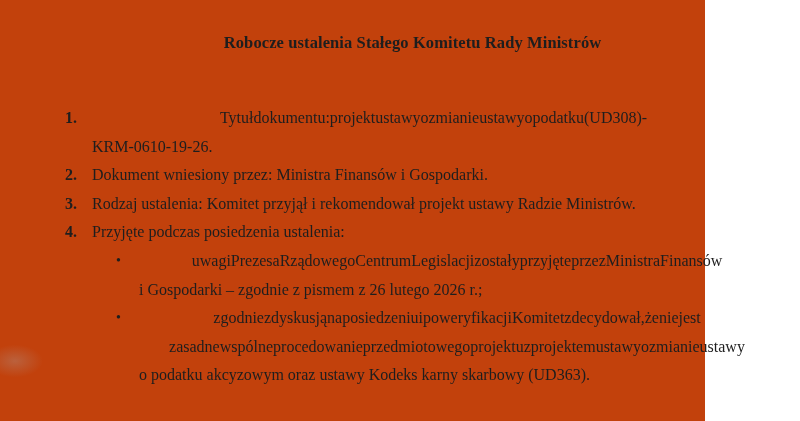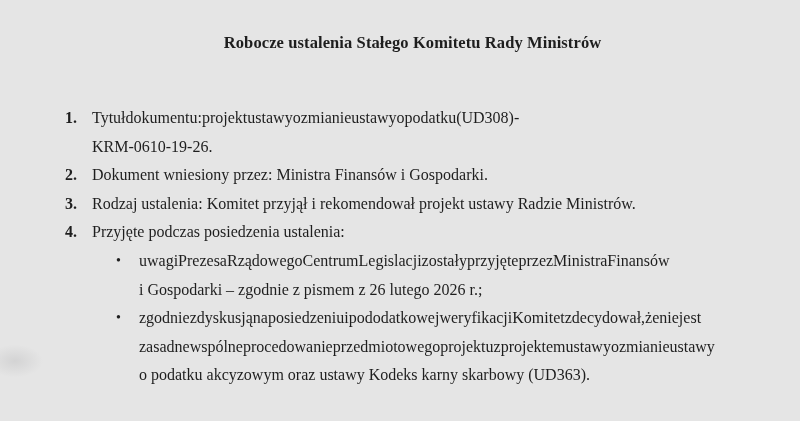--- a/index.html
+++ b/index.html
@@ -1,22 +1,22 @@
 <!DOCTYPE html>
 <html><head>
 <meta charset="utf-8">
 <style>
   * { margin: 0; padding: 0; box-sizing: border-box; }
   html, body { width: 800px; height: 421px; }
   body { background: #ffffff; overflow: hidden; }
 
   .page {
     position: relative;
-    width: 800px; height: 421px;
-    background: #e5e5e5;
+    width: 705px; height: 421px;
+    background: #c2410c;
     font-family: "Liberation Serif", "DejaVu Serif", serif;
     color: #1e1e1e;
     filter: blur(0.3px);
   }
 
   .titles {
     position: absolute;
     top: 29px; left: 50px; width: 725px;
     text-align: center;
     font-weight: bold;
@@ -32,21 +32,21 @@
     line-height: 28.6px;
   }
 
   .item { display: flex; align-items: flex-start; }
   .marker { flex: none; width: 27px; font-weight: bold; }
   .content { flex: 1; min-width: 0; }
 
   .line { white-space: nowrap; }
   .line.just {
     display: flex;
-    justify-content: flex-start;
+    justify-content: center;
     white-space: normal;
   }
   .line.just .word { white-space: pre; }
   .bold { font-weight: normal; }
 
   .bullet { display: flex; align-items: flex-start; }
   .bdot { flex: none; margin-left: 24px; width: 23px; font-size: 14px; }
   .bcontent { flex: 1; min-width: 0; }
 
   .smudge {
@@ -125,21 +125,20 @@
             <div class="bdot">•</div>
             <div class="bcontent">
               <div class="line just">
                 <span class="word">zgodnie</span>
                 <span class="word">z</span>
                 <span class="word">dyskusją</span>
                 <span class="word">na</span>
                 <span class="word">posiedzeniu</span>
                 <span class="word">i</span>
                 <span class="word">po</span>
-                <span class="word">dodatkowej</span>
                 <span class="word">weryfikacji</span>
                 <span class="word">Komitet</span>
                 <span class="word">zdecydował,</span>
                 <span class="word">że</span>
                 <span class="word">nie</span>
                 <span class="word">jest</span>
               </div>
               <div class="line just">
                 <span class="word">zasadne</span>
                 <span class="word">wspólne</span>

